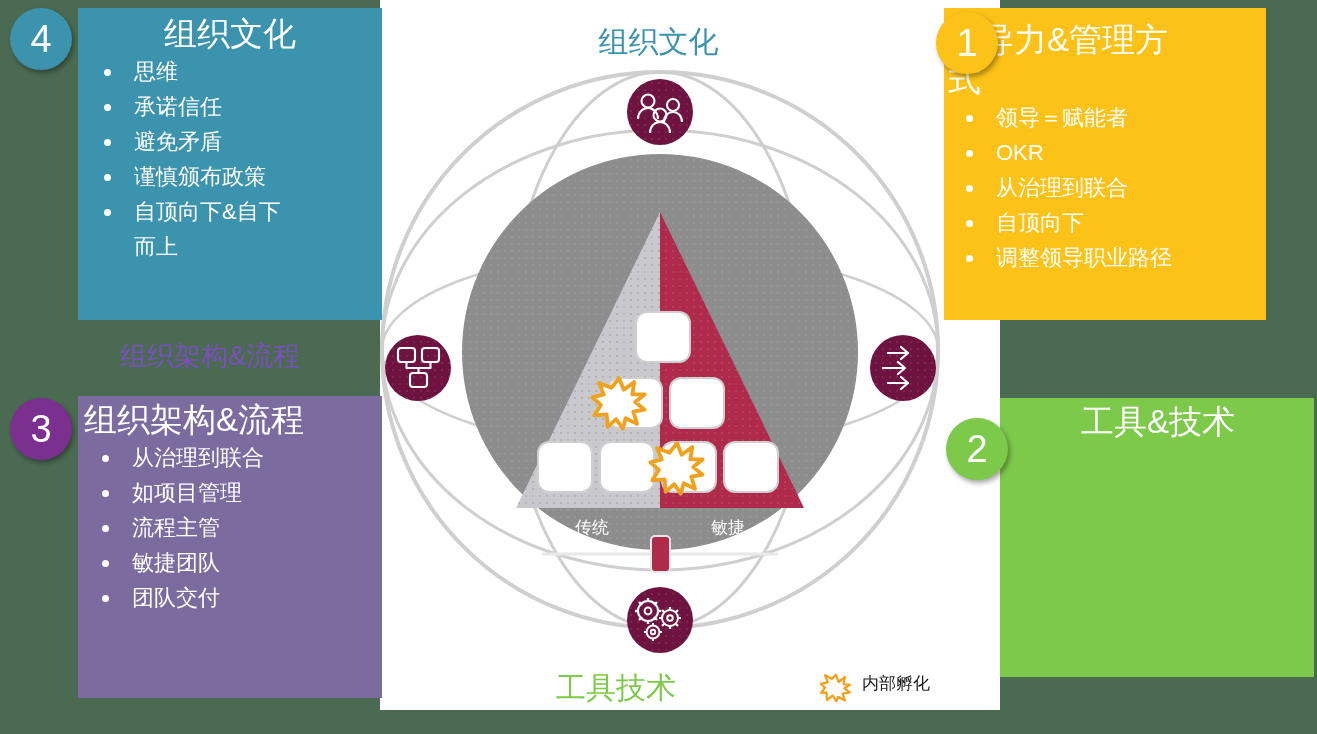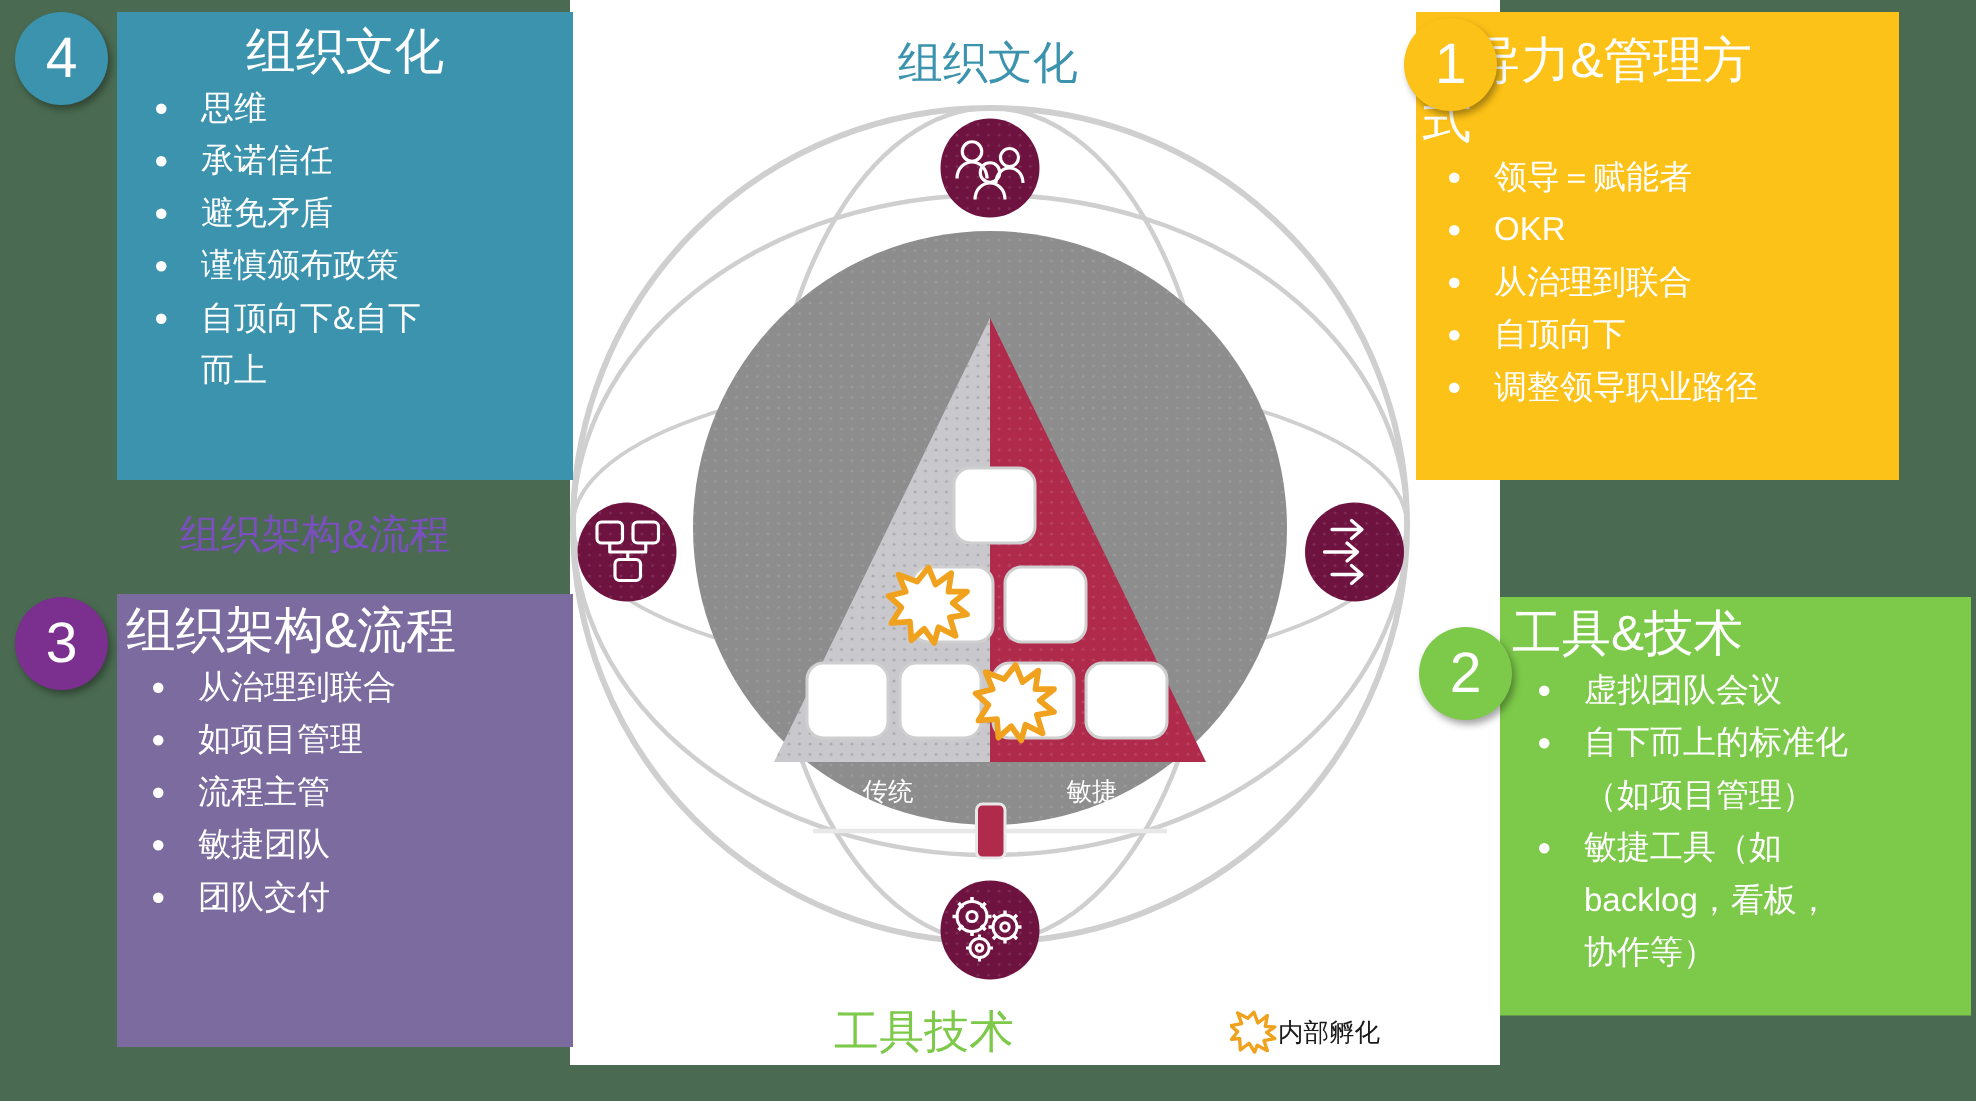--- a/index.html
+++ b/index.html
@@ -65,20 +65,21 @@
     left:78px;top:396px;width:304px;height:302px;
     background:#7b6b9e;
     padding:4px 6px 0 6px;
   }
 
   
   #panel-tools{
     left:1000px;top:398px;width:314px;height:279px;
     background:#7dc94a;
     padding:4px 6px 0 8px;
+    text-align:center;
   }
 
   
   .badge{
     position:absolute;
     width:62px;height:62px;border-radius:50%;
     display:flex;align-items:center;justify-content:center;
     color:#ffffff;font-size:38px;line-height:1;
     box-shadow:2px 3px 5px rgba(0,0,0,.35);
   }
@@ -103,21 +104,21 @@
     position:absolute;left:556px;top:668px;
     font-size:30px;color:#7dc94a;
   }
 
   
   #center-svg{position:absolute;left:370px;top:60px;}
 
   
   #legend{
     position:absolute;left:820px;top:672px;
-    display:flex;align-items:center;
+    display:flex;align-items:flex-start;gap:10px;
   }
   #legend .lg-text{font-size:17px;color:#1a1a1a;white-space:nowrap;}
 </style>
 </head>
 <body>
 
 <div id="stage">
 
   <div class="white-canvas"></div>
 
@@ -276,24 +277,16 @@
       <li>如项目管理</li>
       <li>流程主管</li>
       <li>敏捷团队</li>
       <li>团队交付</li>
     </ul>
   </div>
   <div class="badge" id="badge-3">3</div>
 
   <div class="panel" id="panel-tools">
     <div class="p-title">工具&amp;技术</div>
-    <ul>
-      <li>虚拟团队会议</li>
-      <li>自下而上的标准化
-（如项目管理）</li>
-      <li>敏捷工具（如
-backlog，看板，
-协作等）</li>
-    </ul>
   </div>
   <div class="badge" id="badge-2">2</div>
 
 </div>
 
 </body></html>

